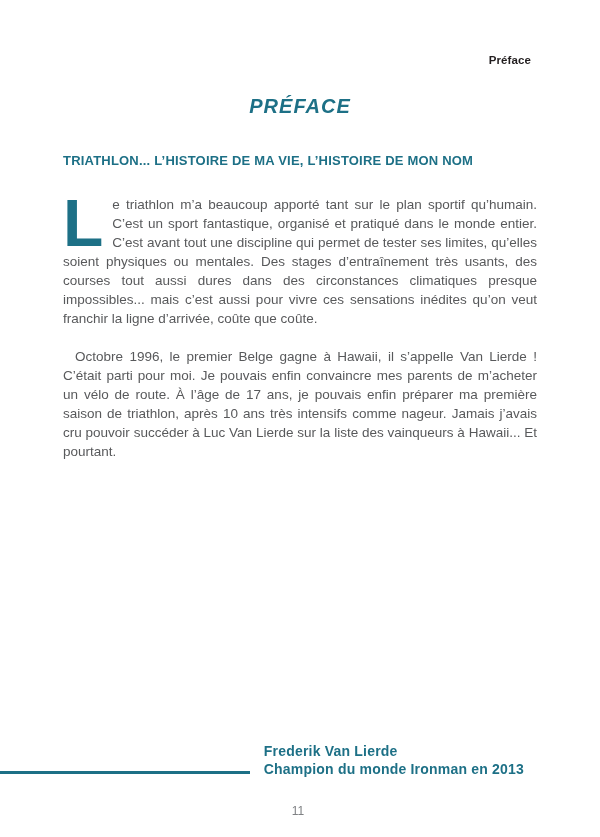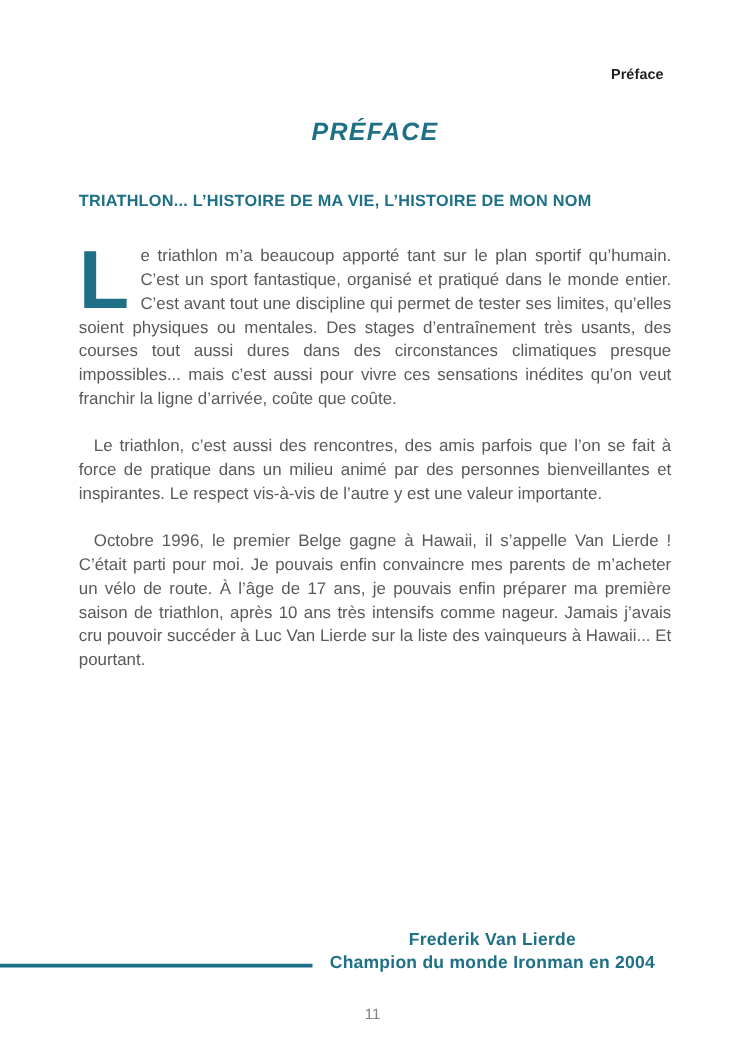--- a/index.html
+++ b/index.html
@@ -62,21 +62,21 @@
     line-height: 50px;
     height: 52px;
     font-weight: 700;
     color: #1d7086;
     margin: 3px 9px 0 0;
   }
   .signature {
     position: absolute;
     top: 726px;
     right: 76px;
-    text-align: center;
+    text-align: left;
     color: #1d7086;
     font-weight: 700;
     font-size: 14px;
     line-height: 18px;
     letter-spacing: 0.2px;
   }
   .signature-rule {
     position: absolute;
     top: 755px;
     left: 0;
@@ -100,26 +100,25 @@
 <div class="page">
 
   <div class="running-header">Préface</div>
 
   <h1 class="chapter-title">PRÉFACE</h1>
 
   <h2 class="section-subtitle">TRIATHLON... L’HISTOIRE DE MA VIE, L’HISTOIRE DE MON NOM</h2>
 
   <div class="body-text">
     <p class="lead"><span class="dropcap">L</span><span>e triathlon m’a beaucoup apporté tant sur le plan sportif qu’humain. C’est un sport fantastique, organisé et pratiqué dans le monde entier. C’est avant tout une discipline qui permet de tester ses limites, qu’elles soient physiques ou mentales. Des stages d’entraînement très usants, des courses tout aussi dures dans des circonstances climatiques presque impossibles... mais c’est aussi pour vivre ces sensations inédites qu’on veut franchir la ligne d’arrivée, coûte que coûte.</span></p>
-    <p>Le triathlon, c’est aussi des rencontres, des amis parfois que l’on se fait à force de pratique dans un milieu animé par des personnes bienveillantes et inspirantes. Le respect vis-à-vis de l’autre y est une valeur importante.</p>
     <p>Octobre 1996, le premier Belge gagne à Hawaii, il s’appelle Van Lierde ! C’était parti pour moi. Je pouvais enfin convaincre mes parents de m’acheter un vélo de route. À l’âge de 17 ans, je pouvais enfin préparer ma première saison de triathlon, après 10 ans très intensifs comme nageur. Jamais j’avais cru pouvoir succéder à Luc Van Lierde sur la liste des vainqueurs à Hawaii... Et pourtant.</p>
   </div>
 
   <div class="signature-rule"></div>
 
   <div class="signature">
     <div>Frederik Van Lierde</div>
-    <div>Champion du monde Ironman en 2004</div>
+    <div>Champion du monde Ironman en 2013</div>
   </div>
 
   <div class="page-number">11</div>
 
 </div>
 
 </body></html>

